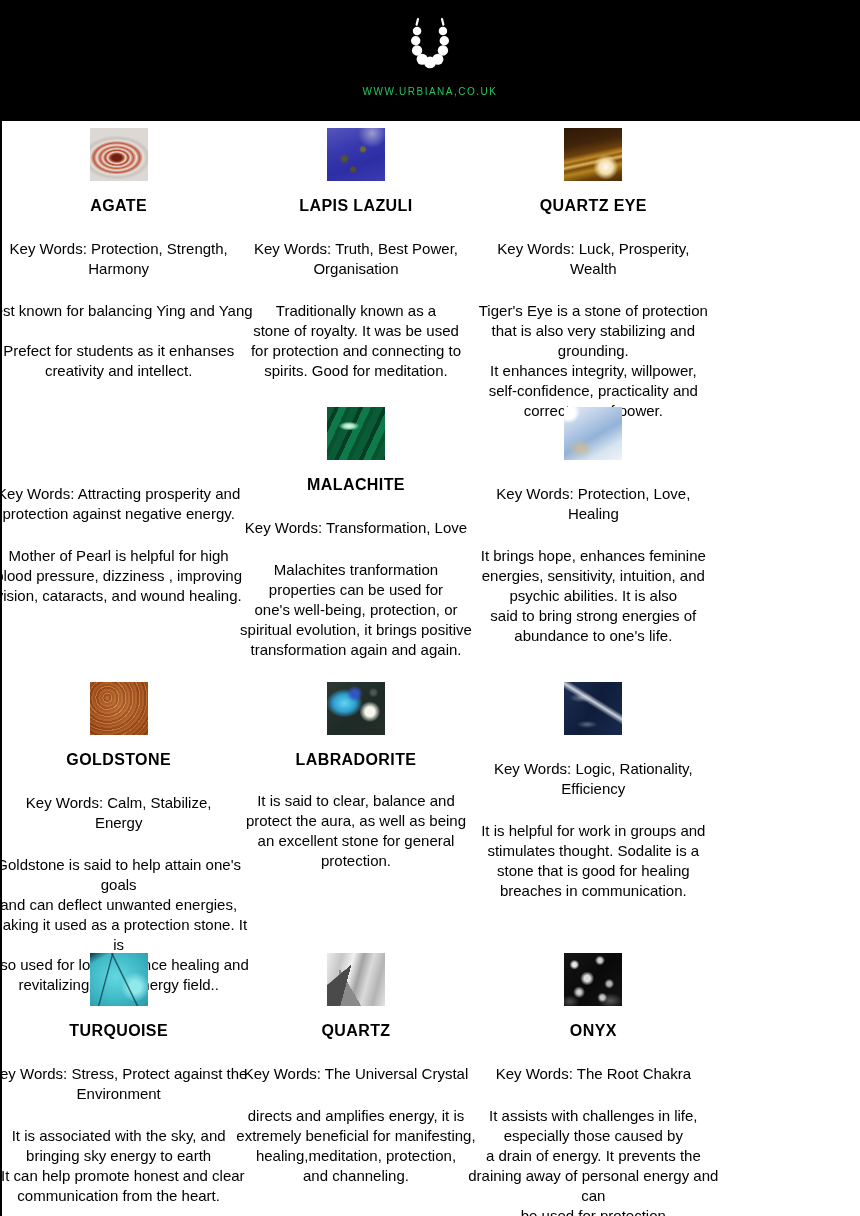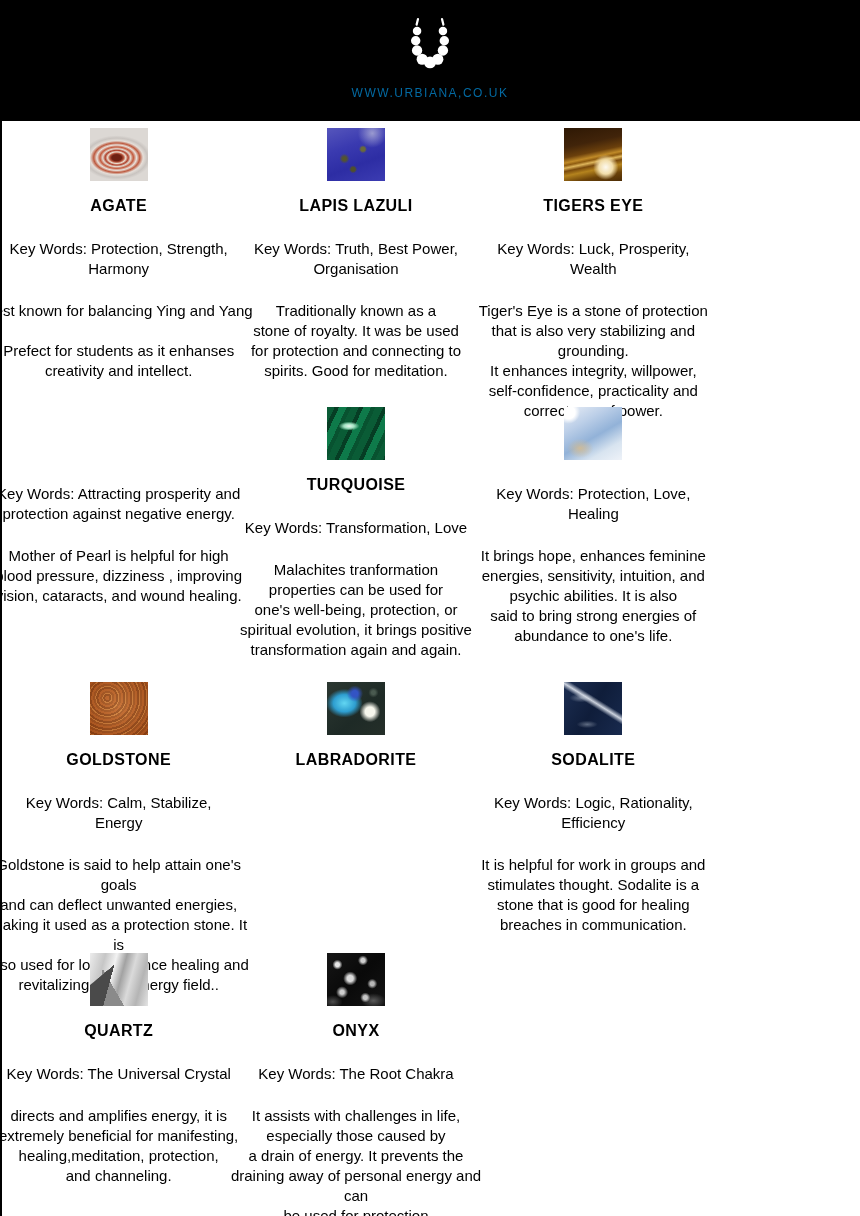--- a/index.html
+++ b/index.html
@@ -6,21 +6,21 @@
   body{
     width:860px;height:1216px;overflow:hidden;background:#fff;
     font-family:"Liberation Sans", sans-serif;color:#000;position:relative;
   }
   #left-edge{position:absolute;left:0;top:0;width:2px;height:1216px;background:#000;z-index:9;}
   
   .header{height:121px;background:#000;position:relative;}
   .logo{position:absolute;left:50%;top:13px;transform:translateX(-50%);}
   .site-url{
     position:absolute;left:0;right:0;top:86px;text-align:center;
-    color:#0369a1;font-size:12px;letter-spacing:1.5px;
+    color:#22c55e;font-size:10px;letter-spacing:1.5px;
   }
   
   .grid{
     display:grid;width:712px;
     grid-template-columns:repeat(3,1fr);
     grid-template-rows:279px 275px 271px 270px;
   }
   .cell{padding-top:7px;text-align:center;overflow:visible;}
   .thumb{width:58px;height:53px;margin:0 auto;}
   .stone-title{
@@ -136,42 +136,42 @@
     <p class="keywords">Key Words: Truth, Best Power,
 Organisation</p>
     <p class="desc">Traditionally known as a
 stone of royalty. It was be used
 for protection and connecting to
 spirits. Good for meditation.</p>
   </div>
 
   <div class="cell">
     <div class="thumb thumb-tigers"></div>
-    <h2 class="stone-title">TIGERS EYE</h2>
+    <h2 class="stone-title">QUARTZ EYE</h2>
     <p class="keywords">Key Words: Luck, Prosperity,
 Wealth</p>
     <p class="desc">Tiger's Eye is a stone of protection
 that is also very stabilizing and grounding.
 It enhances integrity, willpower,
 self-confidence, practicality and
 correct use of  power.</p>
   </div>
 
   <div class="cell">
     <div class="thumb thumb-mop"></div>
     <p class="keywords">Key Words: Attracting prosperity and
 protection against negative energy.</p>
     <p class="desc">Mother of Pearl is helpful for high
 blood pressure, dizziness , improving
 vision, cataracts, and wound healing.</p>
   </div>
 
   <div class="cell">
     <div class="thumb thumb-malachite"></div>
-    <h2 class="stone-title">TURQUOISE</h2>
+    <h2 class="stone-title">MALACHITE</h2>
     <p class="keywords">Key Words: Transformation, Love</p>
     <p class="desc">Malachites tranformation
 properties can be used for
 one's well-being, protection, or
 spiritual evolution, it brings positive
 transformation again and again.</p>
   </div>
 
   <div class="cell">
     <div class="thumb thumb-moonstone"></div>
@@ -192,33 +192,46 @@
     <p class="desc">Goldstone  is said to help attain one's goals
 and can deflect unwanted energies,
 making it used as a protection stone. It is
 also used for long distance healing and
 revitalizing one's energy field..</p>
   </div>
 
   <div class="cell">
     <div class="thumb thumb-labradorite"></div>
     <h2 class="stone-title">LABRADORITE</h2>
+    <p class="desc">It is said to clear, balance and
+protect the aura, as well as being
+an excellent stone for general
+protection.</p>
   </div>
 
   <div class="cell">
     <div class="thumb thumb-sodalite"></div>
-    <h2 class="stone-title">SODALITE</h2>
     <p class="keywords">Key Words: Logic, Rationality,
 Efficiency</p>
     <p class="desc">It is helpful for work in groups and
 stimulates thought. Sodalite is a
 stone that is good for healing
 breaches in communication.</p>
   </div>
 
+  <div class="cell">
+    <div class="thumb thumb-turquoise"></div>
+    <h2 class="stone-title">TURQUOISE</h2>
+    <p class="keywords">Key Words: Stress, Protect against the
+Environment</p>
+    <p class="desc">It is associated with the sky, and
+bringing sky energy to earth
+. It can help promote honest and clear
+communication from the heart.</p>
+  </div>
 
   <div class="cell">
     <div class="thumb thumb-quartz"></div>
     <h2 class="stone-title">QUARTZ</h2>
     <p class="keywords">Key Words: The Universal Crystal</p>
     <p class="desc">directs and amplifies energy, it is
 extremely beneficial for manifesting,
 healing,meditation, protection,
 and channeling.</p>
   </div>

